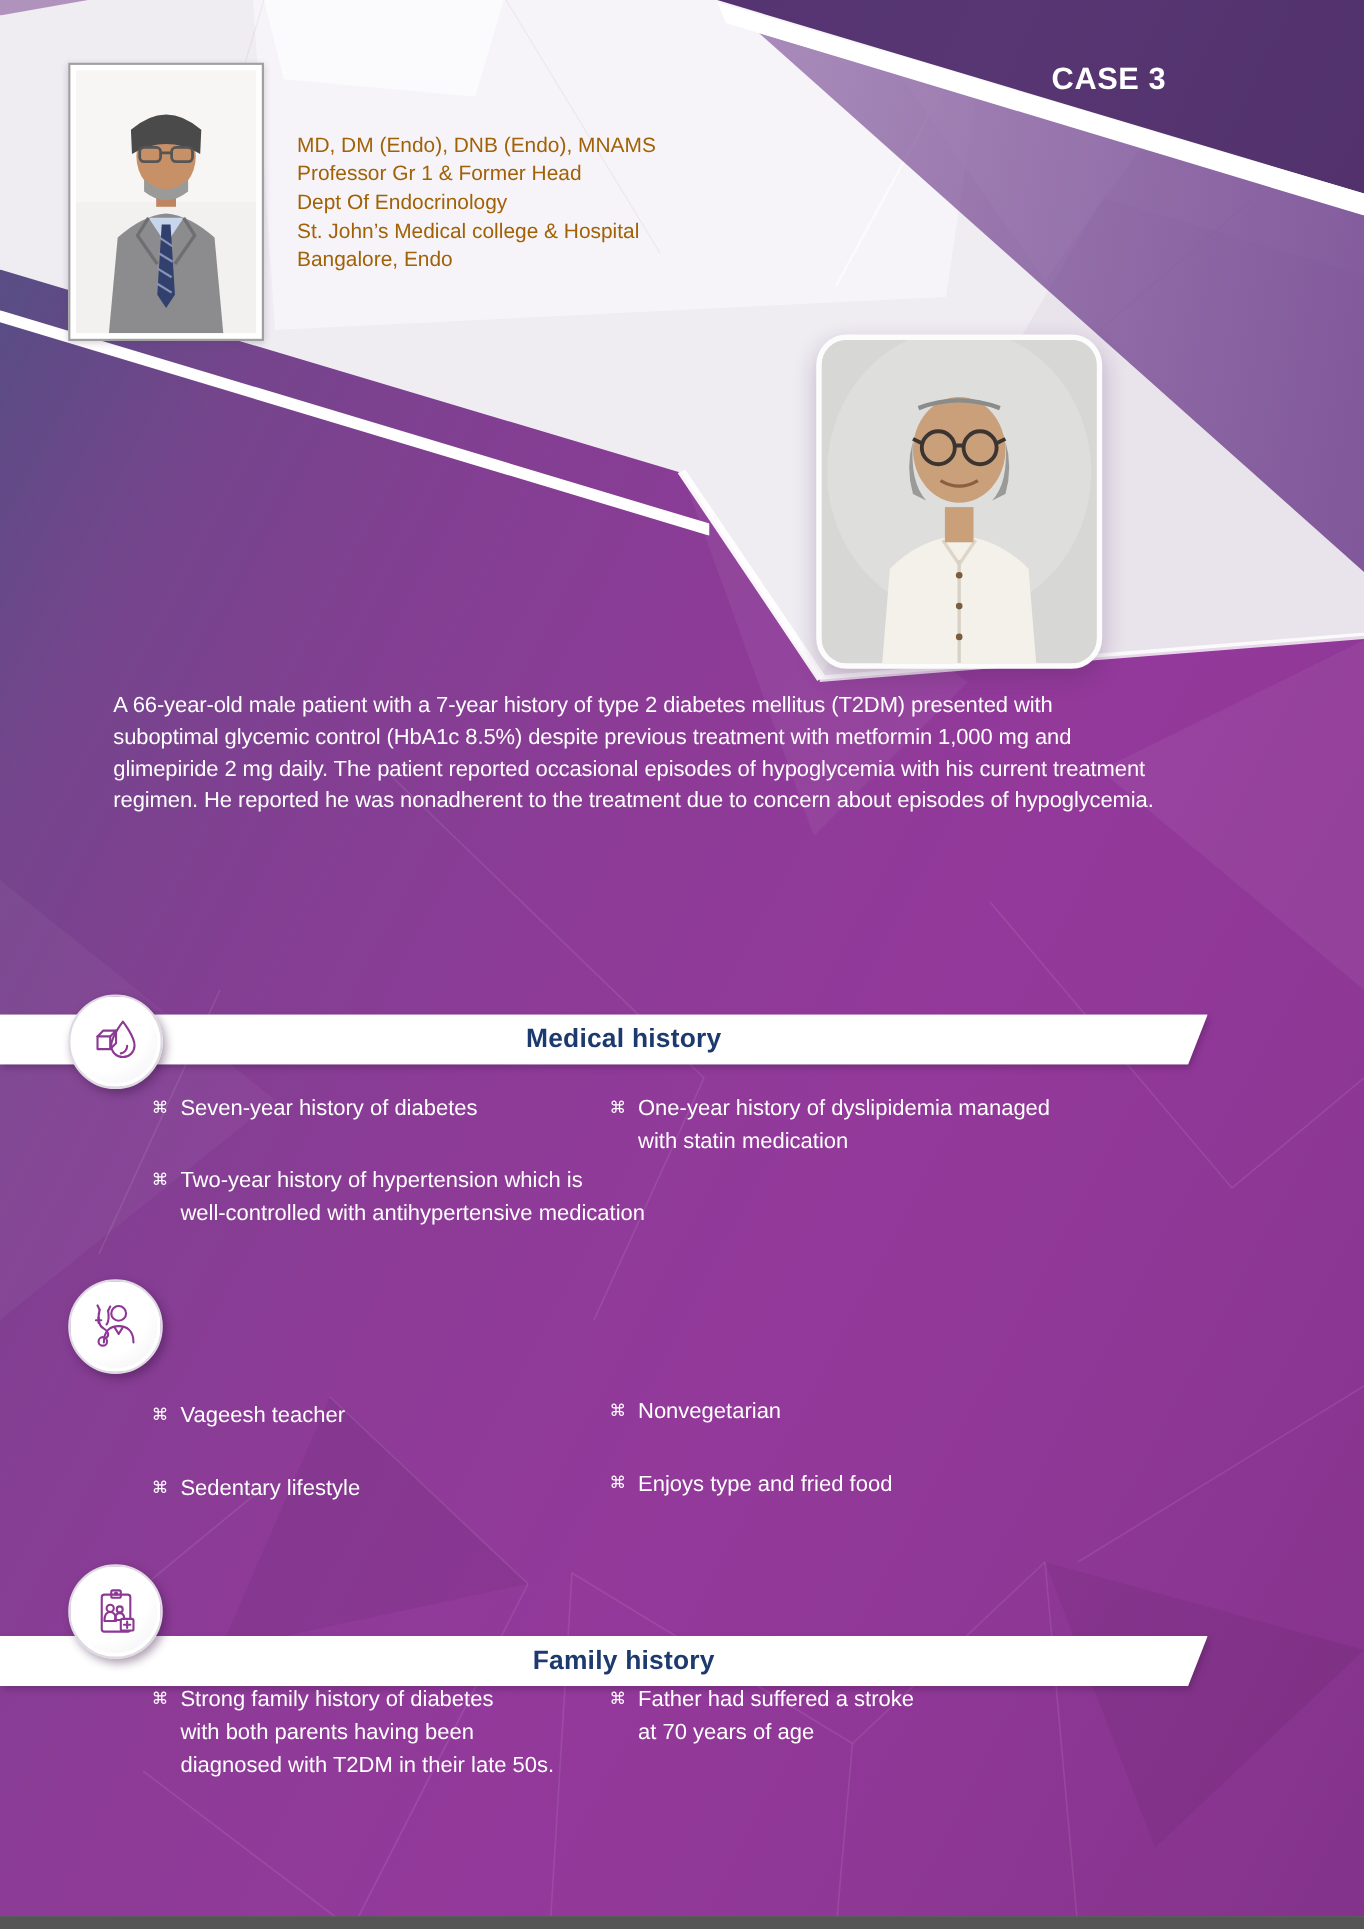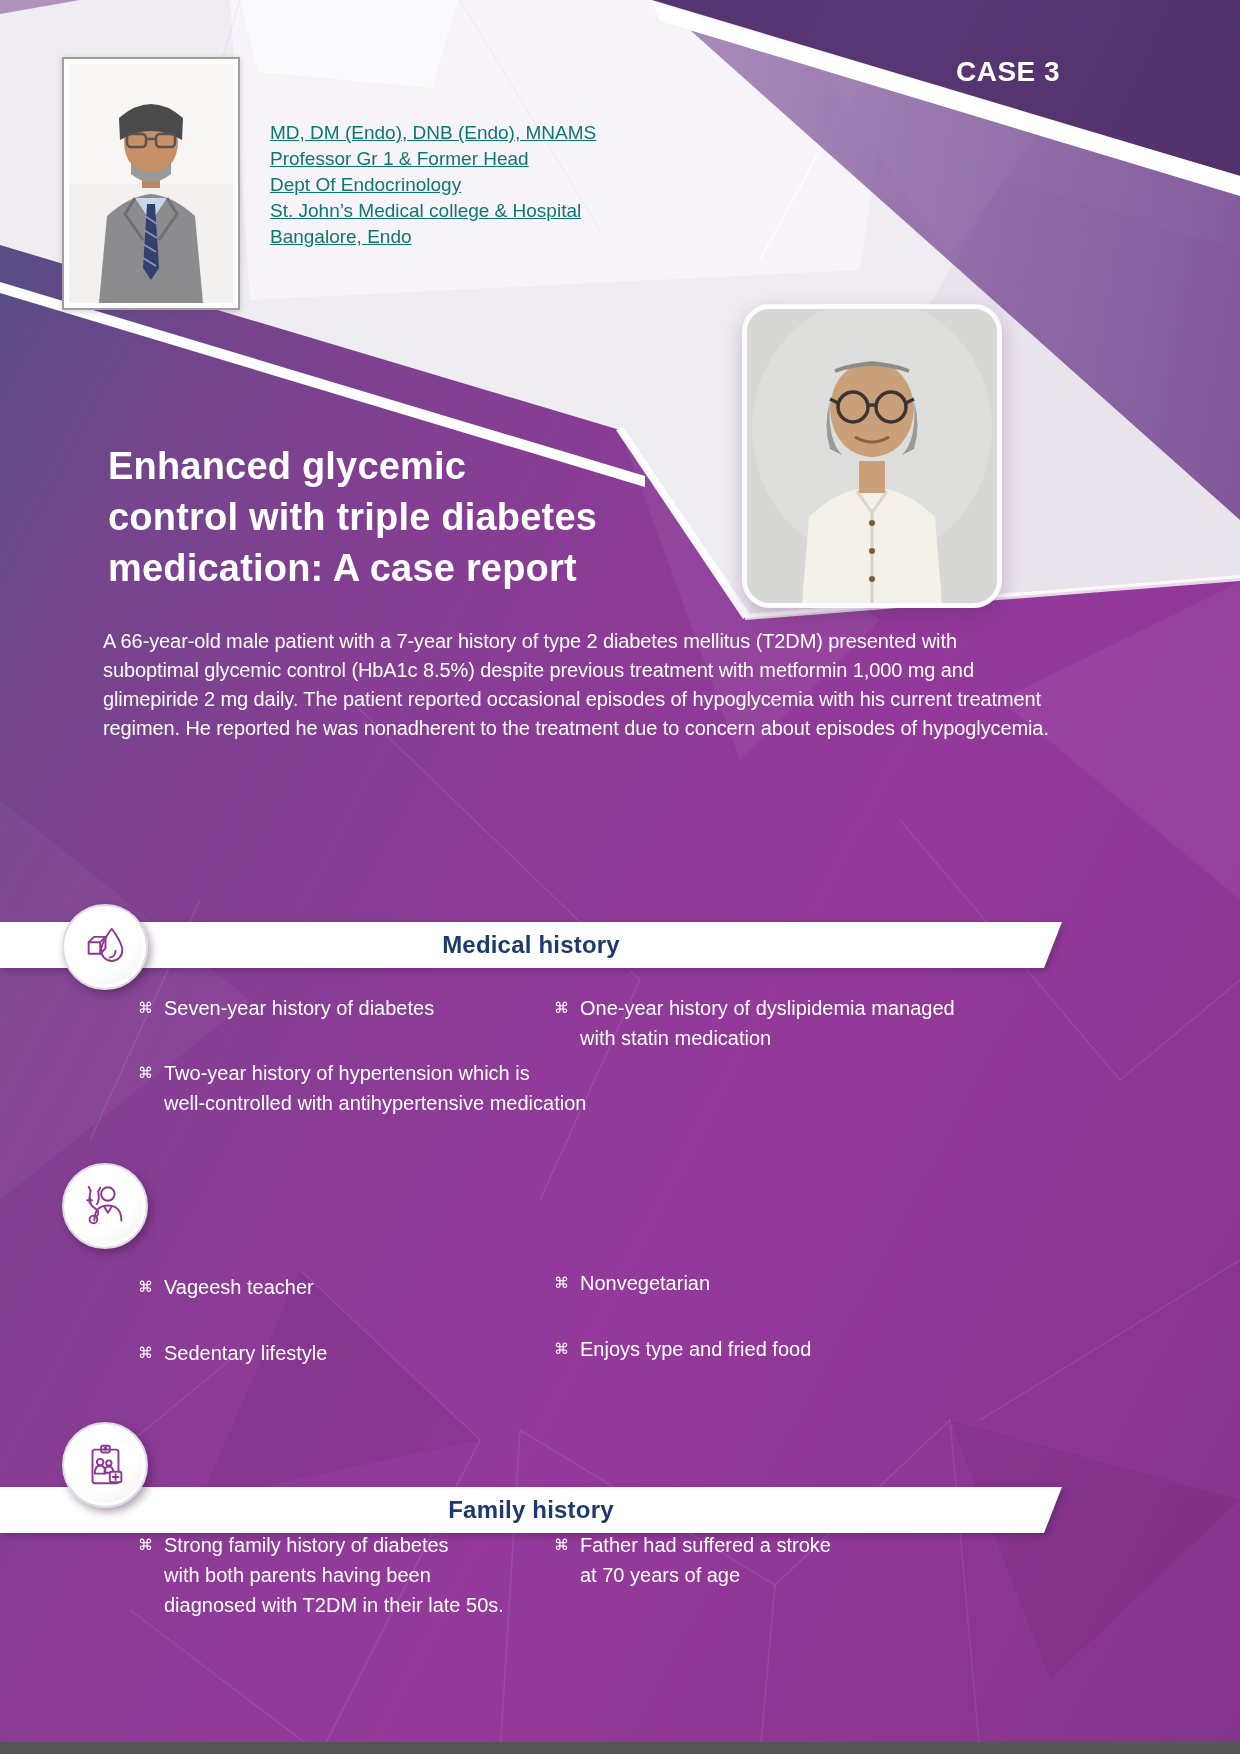--- a/index.html
+++ b/index.html
@@ -30,32 +30,32 @@
     clip-path:polygon(652px 2px,1240px 176px,1240px 196px,660px 21px);}
   .bg-topleft-sliver{inset:0;background:rgba(123,75,143,.55);
     clip-path:polygon(0px 0px,80px 0px,0px 14px);}
   
   .case-label{left:956px;top:56px;color:#fff;font-size:28px;font-weight:700;letter-spacing:.5px;}
   .doctor-frame{left:62px;top:57px;width:164px;height:239px;background:#fff;
     border:2px solid #a0a0a0;padding:5px;box-shadow:0 2px 6px rgba(90,60,100,.25);}
   .doctor-frame svg{display:block;}
   .doctor-info{left:270px;top:120px;}
   .doctor-name{color:#2d5f9f;font-size:24px;font-weight:700;margin-bottom:12px;}
-  .cred-line{color:#0f766e;font-size:19px;line-height:26px;text-decoration:underline;}
+  .cred-line{color:#a16207;font-size:19px;line-height:26px;}
   .patient-photo{left:742px;top:304px;width:250px;height:294px;border:5px solid #fdfcfd;
     border-radius:28px;overflow:hidden;box-shadow:0 8px 20px rgba(80,40,90,.28);background:#d7d7d5;}
   .patient-photo svg{display:block;}
   
   .case-title{left:108px;top:441px;color:#fff;font-size:38px;line-height:51px;
     font-weight:700;white-space:pre-line;letter-spacing:.2px;}
   .abstract{left:103px;top:627px;width:955px;color:#fff;font-size:20px;line-height:29px;letter-spacing:-0.1px;}
   
   .section-band{left:86px;width:1062px;height:46px;background:#fff;
     clip-path:polygon(0 0,100% 0,calc(100% - 18px) 100%,0 100%);
-    display:flex;align-items:center;justify-content:center;}
+    display:flex;align-items:center;justify-content:center;padding-left:36px;}
   .band-wrap{filter:drop-shadow(2px 3px 3px rgba(50,15,60,.3));}
   .section-title{color:#1d3a6e;font-size:24px;font-weight:700;letter-spacing:.2px;}
   .icon-circle{left:62px;width:82px;height:82px;border-radius:50%;
     background:radial-gradient(circle at 35% 30%,#ffffff 55%,#edebf0 100%);
     border:2px solid #dedae2;box-shadow:3px 4px 9px rgba(50,15,60,.4),inset 0 0 0 3px #fff;
     display:flex;align-items:center;justify-content:center;}
   .bullet{display:flex;gap:11px;color:#fff;font-size:20px;line-height:30px;}
   .bullet .bmark{font-size:15px;line-height:30px;flex:0 0 auto;}
   .bullet .btext{white-space:pre-line;}
 </style>
@@ -160,23 +160,20 @@
       <path d="M88 62 Q125 48 162 62" fill="none" stroke="#8b8b89" stroke-width="4"></path>
       <path d="M108 128 Q125 138 142 128" fill="none" stroke="#8a5f42" stroke-width="3"></path>
       <g fill="none" stroke="#3c3430" stroke-width="3.5">
         <circle cx="106" cy="98" r="15"></circle>
           <circle cx="144" cy="98" r="15"></circle>
         <path d="M121 96 h8 M91 94 l-8 -4 M159 94 l8 -4"></path>
       </g>
     </svg>
   </div>
 
-  <div class="abs case-title">Enhanced glycemic
-control with triple diabetes
-medication: A case report</div>
   <div class="abs abstract">A 66-year-old male patient with a 7-year history of type 2 diabetes mellitus (T2DM) presented with suboptimal glycemic control (HbA1c 8.5%) despite previous treatment with metformin 1,000 mg and glimepiride 2 mg daily. The patient reported occasional episodes of hypoglycemia with his current treatment regimen. He reported he was nonadherent to the treatment due to concern about episodes of hypoglycemia.</div>
 
   <div class="abs band-wrap" style="top:922px;left:0;">
     <div class="section-band" style="top:0;">
       <span class="section-title">Medical history</span>
     </div>
   </div>
   <div class="abs icon-circle" style="top:904px;">
     <svg width="50" height="50" viewBox="0 0 52 52" fill="none" stroke="#8d3894" stroke-width="2" stroke-linecap="round" stroke-linejoin="round">
       <path d="M33 7 C33 7 44 21 44 29.5 A11 11 0 0 1 22 29.5 C22 21 33 7 33 7 Z"></path>

